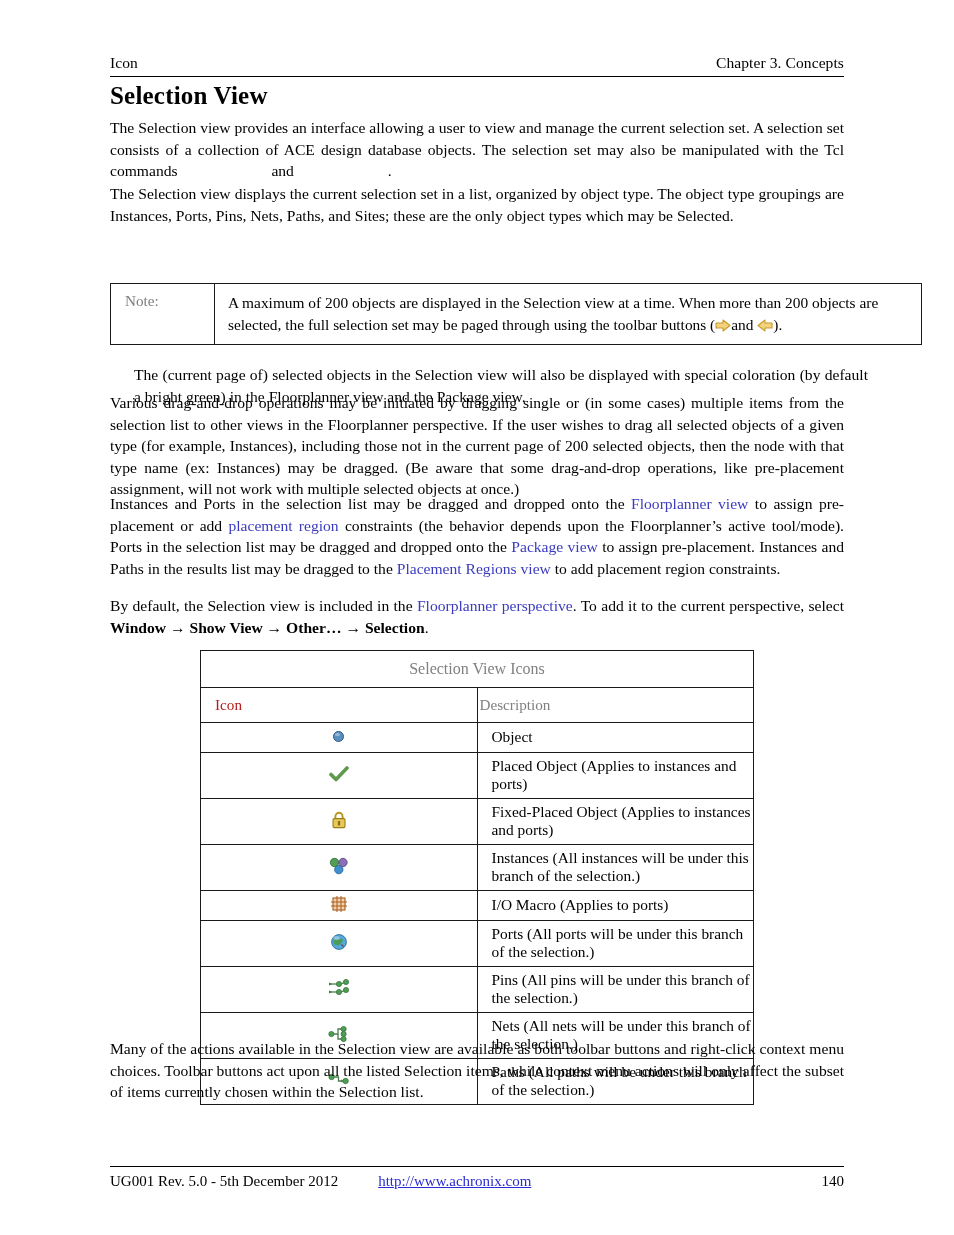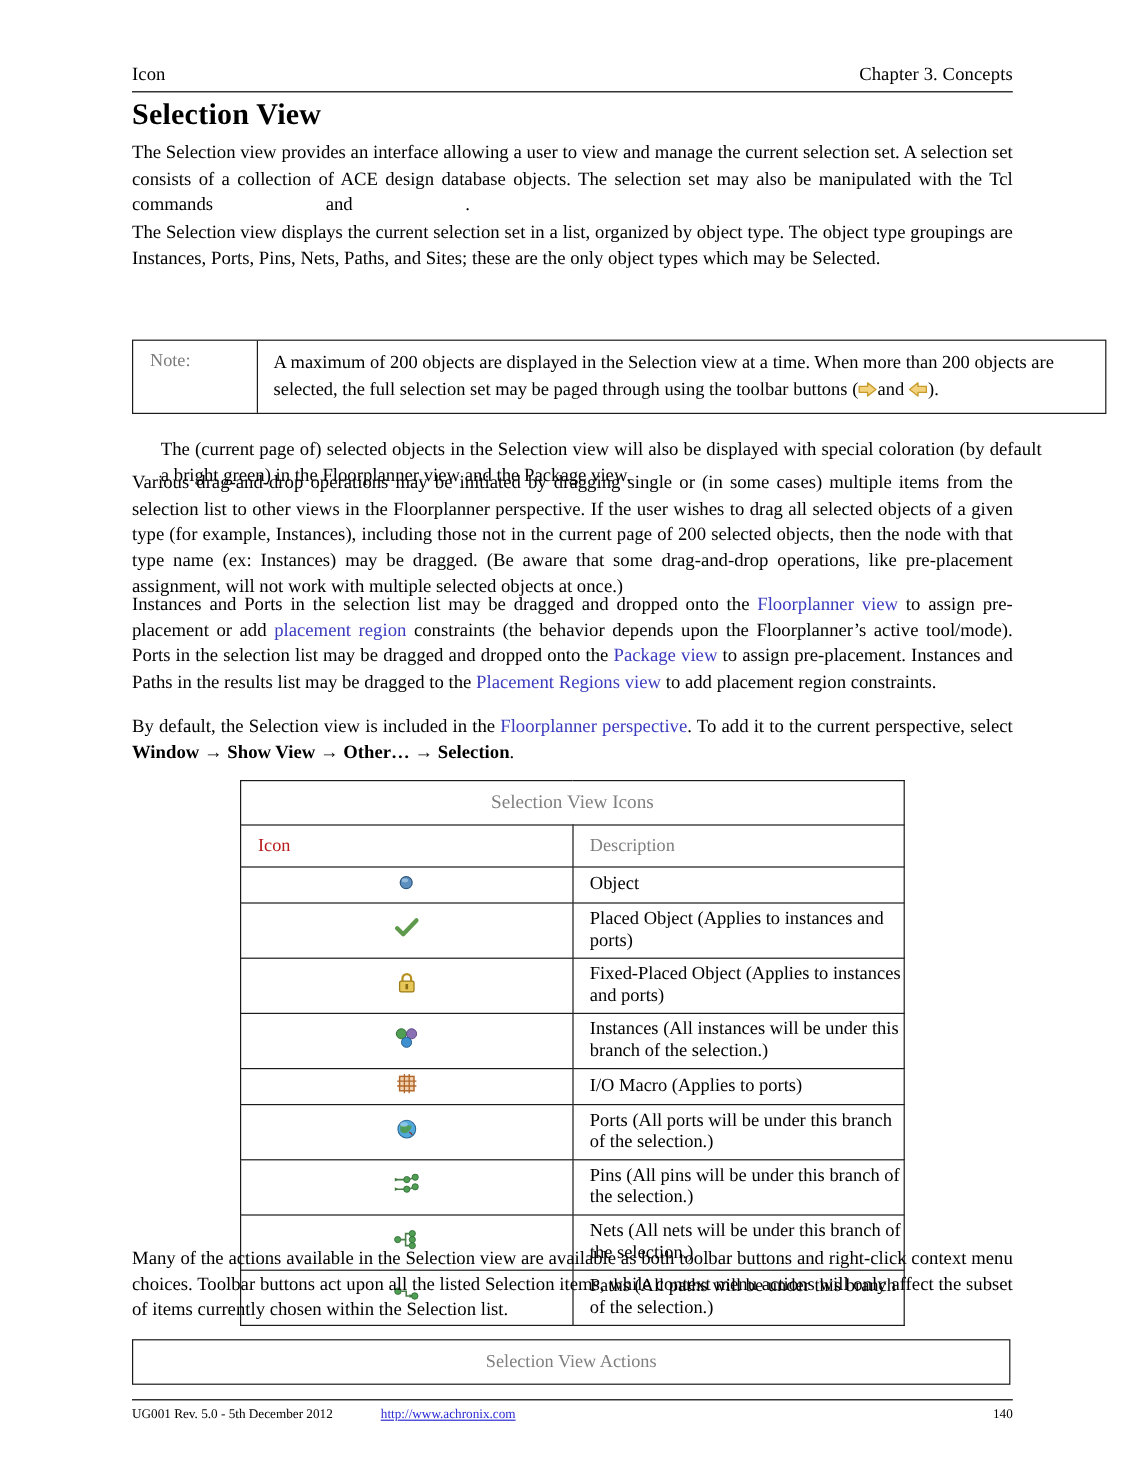--- a/index.html
+++ b/index.html
@@ -139,21 +139,21 @@
   }
   .tbl-head-icon {
     width: 88px;
     padding: 8px 0 8px 14px;
     font-size: 15.2px;
     color: #b91c1c;
     text-align: left;
     font-weight: normal;
   }
   .tbl-head-desc {
-    padding: 8px 0 8px 14px;
+    padding: 8px 0 8px 2px;
     font-size: 15.2px;
     color: #808080;
     text-align: left;
     font-weight: normal;
   }
   .cell-icon {
     width: 88px;
     height: 30px;
     text-align: center;
     vertical-align: middle;
@@ -185,21 +185,21 @@
     left: 0;
     top: 1166px;
     width: 734px;
     border-top: 1.6px solid #000;
   }
   .footer {
     position: absolute;
     left: 0;
     top: 1173px;
     width: 734px;
-    font-size: 11px;
+    font-size: 15px;
     display: flex;
     align-items: baseline;
   }
   .footer-left { white-space: nowrap; }
   .footer-url {
     color: #2b2bd4;
     margin-left: 40px;
     white-space: nowrap;
   }
   .footer-page {
@@ -370,21 +370,20 @@
             </svg>
       </td>
       <td class="cell-desc">Paths (All paths will be under this branch of the selection.)</td>
     </tr>
 
   </tbody>
     </table>
 
   <div class="body-block p7">Many of the actions available in the Selection view are available as both toolbar buttons and right-click context menu choices. Toolbar buttons act upon all the listed Selection items, while context menu actions will only affect the subset of items currently chosen within the Selection list.</div>
 
-  <div class="actions-box">Selection View Actions</div>
 
   <div class="footer-rule"></div>
   <div class="footer">
     <span class="footer-left">UG001 Rev. 5.0 - 5th December 2012</span>
     <a class="footer-url" href="#">http://www.achronix.com</a>
     <span class="footer-page">140</span>
   </div>
 
 </div>
 

